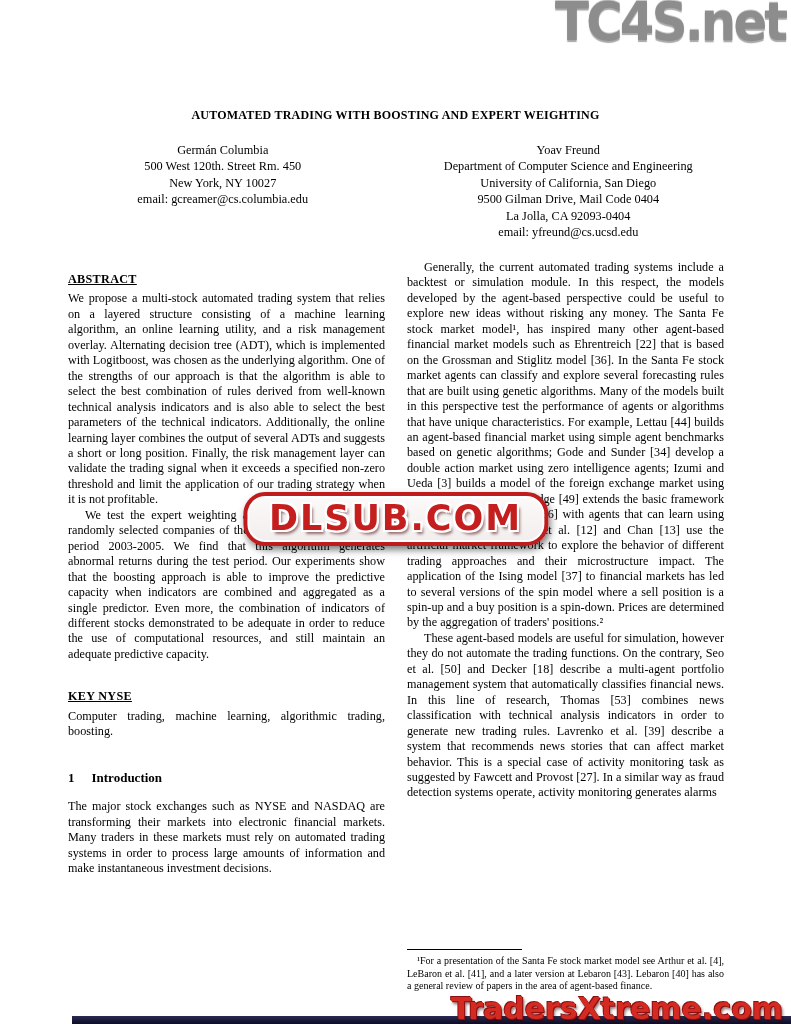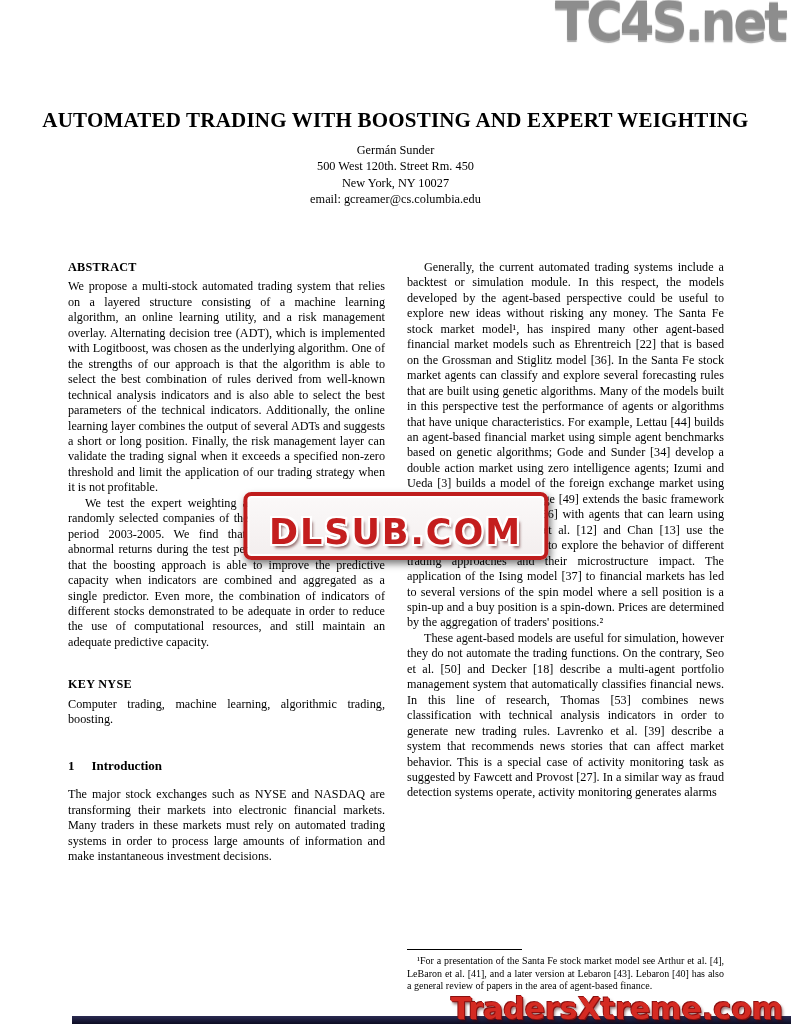--- a/index.html
+++ b/index.html
@@ -14,22 +14,22 @@
     font-family:"DejaVu Sans","Liberation Sans",sans-serif;
     font-weight:800;font-size:54px;letter-spacing:-3px;
     color:#8d8d8d;
     text-shadow:0 2px 1px rgba(60,60,60,.45), 0 -1px 0 #c9c9c9;
     transform:scaleX(.92);transform-origin:top right;
     white-space:nowrap;
   }
   .stamp{
     position:absolute;top:492px;left:50%;transform:translateX(-50%);z-index:40;
     background:linear-gradient(180deg,#fbf9f9,#f3eeee);
-    border:4px solid #bf1d1d;border-radius:8px;
-    padding:16px 22px 4px 22px;
+    border:4px solid #bf1d1d;border-radius:22px;
+    padding:2px 22px 4px 22px;
     box-shadow:2px 4px 7px rgba(0,0,0,.5), inset 0 0 0 2px #ffffff;
   }
   .stamp-text{
     font-family:"DejaVu Sans","Liberation Sans",sans-serif;
     font-weight:800;font-size:35px;letter-spacing:2px;
     color:#c41e1e;white-space:nowrap;
     text-shadow:
       -2px -2px 0 #fff, 2px -2px 0 #fff, -2px 2px 0 #fff, 2px 2px 0 #fff,
       0 -2px 0 #fff, 0 2px 0 #fff, -2px 0 0 #fff, 2px 0 0 #fff,
       3px 4px 3px rgba(70,0,0,.55);
@@ -41,40 +41,40 @@
     color:#d42a22;white-space:nowrap;
     text-shadow:-1px -1px 0 #8a1010, 1px 1px 0 #8a1010, 2px 3px 3px rgba(60,0,0,.55);
   }
   .bottom-bar{
     position:absolute;bottom:0;left:72px;right:0;height:8px;z-index:20;
     background:linear-gradient(180deg,#2b2b52,#0c0c22);
   }
   
   .title{
     position:absolute;top:108px;left:0;width:100%;
-    text-align:center;font-weight:bold;font-size:21px;letter-spacing:.2px;
+    text-align:center;font-weight:bold;font-size:12px;letter-spacing:.2px;
     margin:0;
   }
   .authors{
     position:absolute;top:142px;left:50px;right:50px;
     display:flex;
   }
   .author{flex:1;text-align:center;font-size:12.3px;line-height:16.4px;}
   .columns{
     position:absolute;top:260px;left:68px;width:656px;height:732px;
     display:flex;gap:22px;
   }
   .col{
     width:317px;font-size:12.2px;line-height:15.45px;text-align:justify;
   }
   .col-right{display:flex;flex-direction:column;}
   .col p{margin:0;}
   p.indent{text-indent:17px;}
   .blockhead{
-    font-weight:bold;font-size:12.2px;letter-spacing:.3px;margin:0 0 4px 0;
+    font-weight:bold;font-size:12.2px;letter-spacing:.3px;margin:12px 0 4px 0;text-decoration:underline;
   }
   .kw-head{margin-top:27px;}
   .sec-heading{
     margin-top:30px;margin-bottom:14px;
     font-weight:bold;font-size:13px;
   }
   .sec-num{display:inline-block;margin-right:17px;}
   .footnotes{margin-top:auto;}
   .fn-rule{width:115px;border-top:1px solid #000;margin:0 0 5px 0;}
   .footnote{
@@ -85,24 +85,32 @@
 <body>
 
 <div class="page">
 
   <div class="wm-top">TC4S.net</div>
 
   <h1 class="title">AUTOMATED TRADING WITH BOOSTING AND EXPERT WEIGHTING</h1>
 
   <div class="authors">
     <div class="author">
-      <div>Germán Sunder</div>
+      <div>Germán Columbia</div>
       <div>500 West 120th. Street Rm. 450</div>
       <div>New York, NY 10027</div>
       <div>email: gcreamer@cs.columbia.edu</div>
+    </div>
+    <div class="author">
+      <div>Yoav Freund</div>
+      <div>Department of Computer Science and Engineering</div>
+      <div>University of California, San Diego</div>
+      <div>9500 Gilman Drive, Mail Code 0404</div>
+      <div>La Jolla, CA 92093-0404</div>
+      <div>email: yfreund@cs.ucsd.edu</div>
     </div>
   </div>
 
   <div class="columns">
 
     <div class="col col-left">
       <div class="blockhead">ABSTRACT</div>
       <p>We propose a multi-stock automated trading system that relies on a layered structure consisting of a machine learning algorithm, an online learning utility, and a risk management overlay. Alternating decision tree (ADT), which is implemented with Logitboost, was chosen as the underlying algorithm. One of the strengths of our approach is that the algorithm is able to select the best combination of rules derived from well-known technical analysis indicators and is also able to select the best parameters of the technical indicators. Additionally, the online learning layer combines the output of several ADTs and suggests a short or long position. Finally, the risk management layer can validate the trading signal when it exceeds a specified non-zero threshold and limit the application of our trading strategy when it is not profitable.</p>
       <p class="indent">We test the expert weighting algorithm with data of 100 randomly selected companies of the S&amp;P 500 index during the period 2003-2005. We find that this algorithm generates abnormal returns during the test period. Our experiments show that the boosting approach is able to improve the predictive capacity when indicators are combined and aggregated as a single predictor. Even more, the combination of indicators of different stocks demonstrated to be adequate in order to reduce the use of computational resources, and still maintain an adequate predictive capacity.</p>
 

